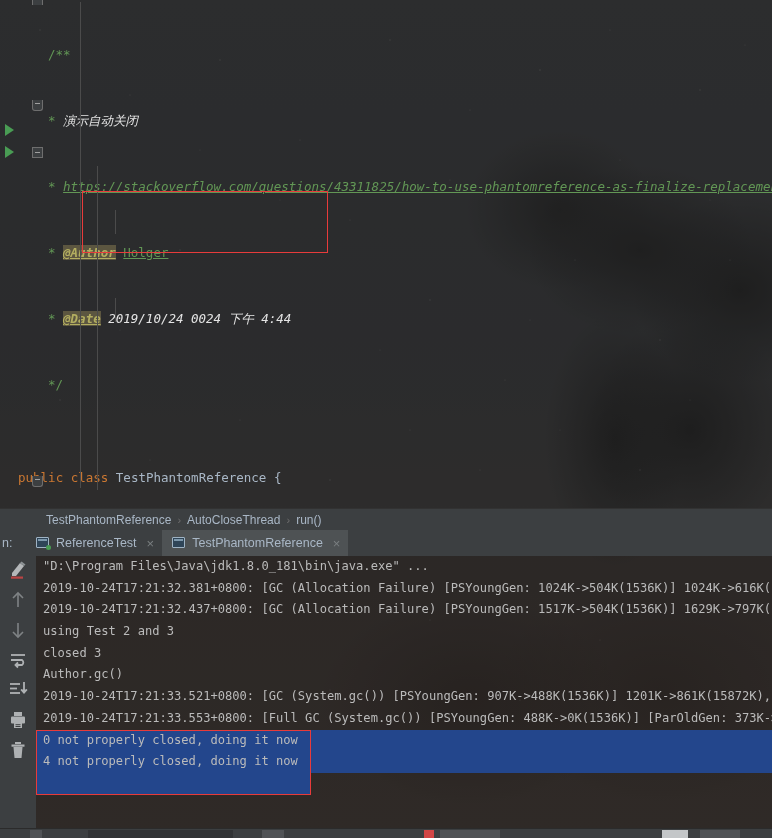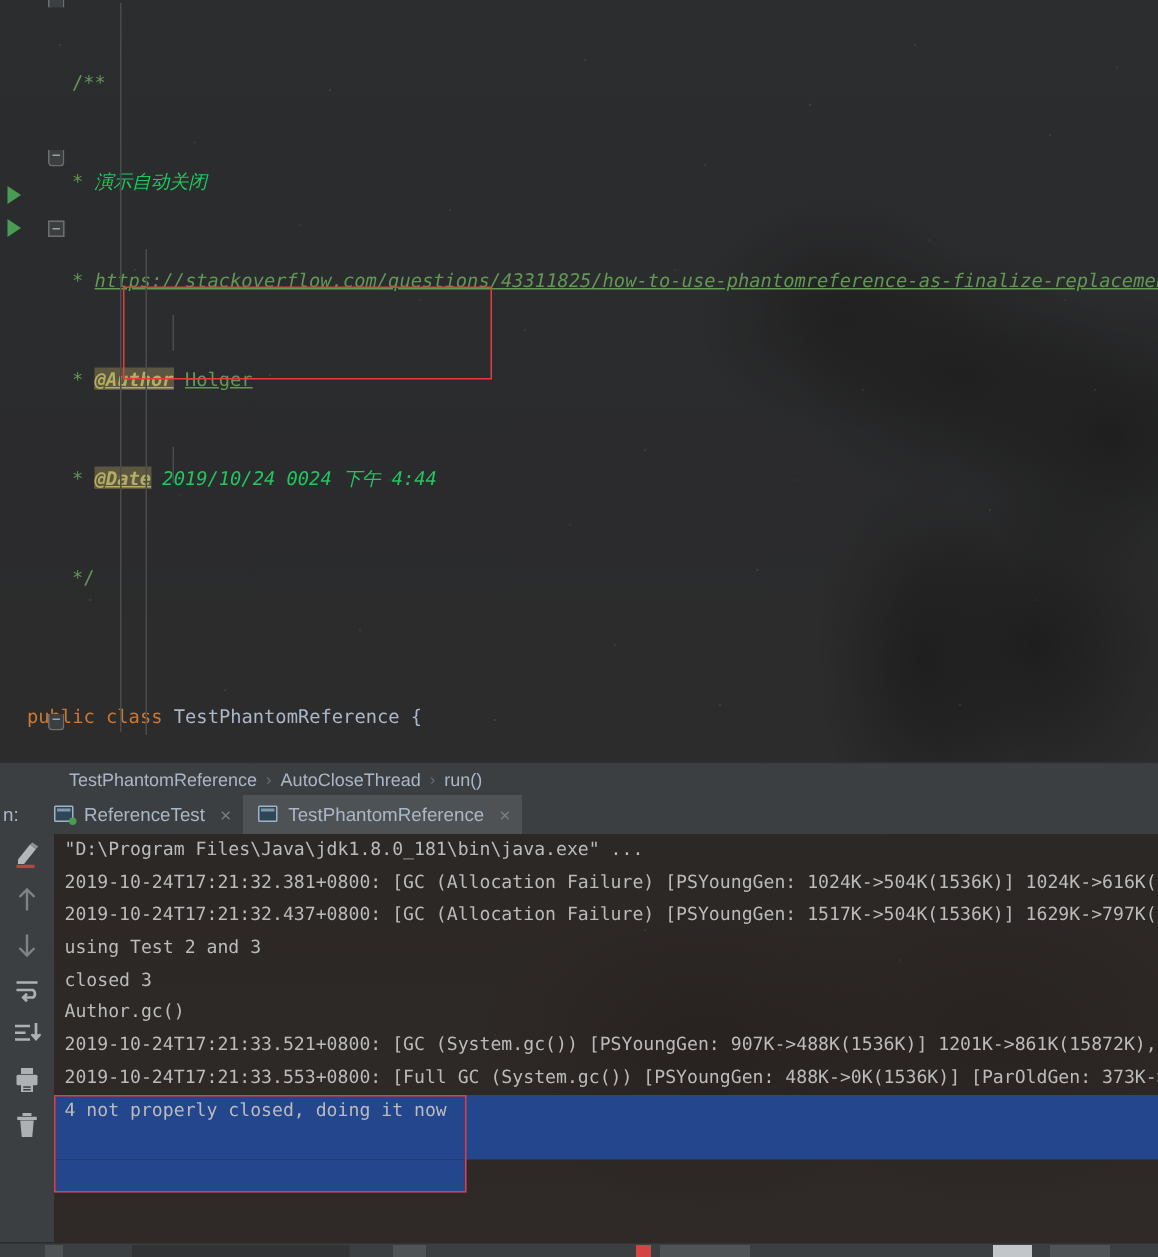--- a/index.html
+++ b/index.html
@@ -41,21 +41,21 @@
   .ln { height:22px; white-space:pre; padding-left:0; }
 
   
   .guide { position:absolute; width:1px; background:#4b4b4b; z-index:4; }
 
   
   .kw      { color:#cc7832; }
   .jdoc    { color:#629755; }
   .jdoclk  { color:#629755; font-style:italic; text-decoration:underline; }
   .jdoctag { color:#b3ae60; font-weight:bold; font-style:italic; text-decoration:underline; background:#5c5640; }
-  .jdoctxt { color:#22c55e; font-style:italic;text-align:right; }
+  .jdoctxt { color:#e5e5e5; font-style:italic;text-align:right; }
   .jdocul  { color:#629755; text-decoration:underline; }
   .cls     { color:#a9b7c6; }
   .brk     { color:#a9b7c6; }
 
   
   .gutter-run {
     position:absolute; left:5px; width:0;height:0;
     border-left:9px solid #499c54;
     border-top:6px solid transparent;
     border-bottom:6px solid transparent;
@@ -358,20 +358,21 @@
     <div class="cln">2019-10-24T17:21:32.437+0800: [GC (Allocation Failure) [PSYoungGen: 1517K-&gt;504K(1536K)] 1629K-&gt;797K(1587</div>
     <div class="cln">using Test 2 and 3</div>
     <div class="cln">closed 3</div>
     <div class="cln">Author.gc()</div>
     <div class="cln">2019-10-24T17:21:33.521+0800: [GC (System.gc()) [PSYoungGen: 907K-&gt;488K(1536K)] 1201K-&gt;861K(15872K), 0.0</div>
     <div class="cln">2019-10-24T17:21:33.553+0800: [Full GC (System.gc()) [PSYoungGen: 488K-&gt;0K(1536K)] [ParOldGen: 373K-&gt;789</div>
 
     <div id="selwrap">
       <div id="selblue"></div>
       <div id="selblue2"></div>
+      <div class="cln selline">0 not properly closed, doing it now</div>
       <div class="cln selline">4 not properly closed, doing it now</div>
       <div id="selbox"></div>
     </div>
   </div>
 </div>
 
 <div id="statusbar">
   <div class="sbit" style="left:30px;  width:12px;"></div>
   <div class="sbit" style="left:88px;  width:145px; background:#313335;"></div>
   <div class="sbit" style="left:262px; width:22px;"></div>

